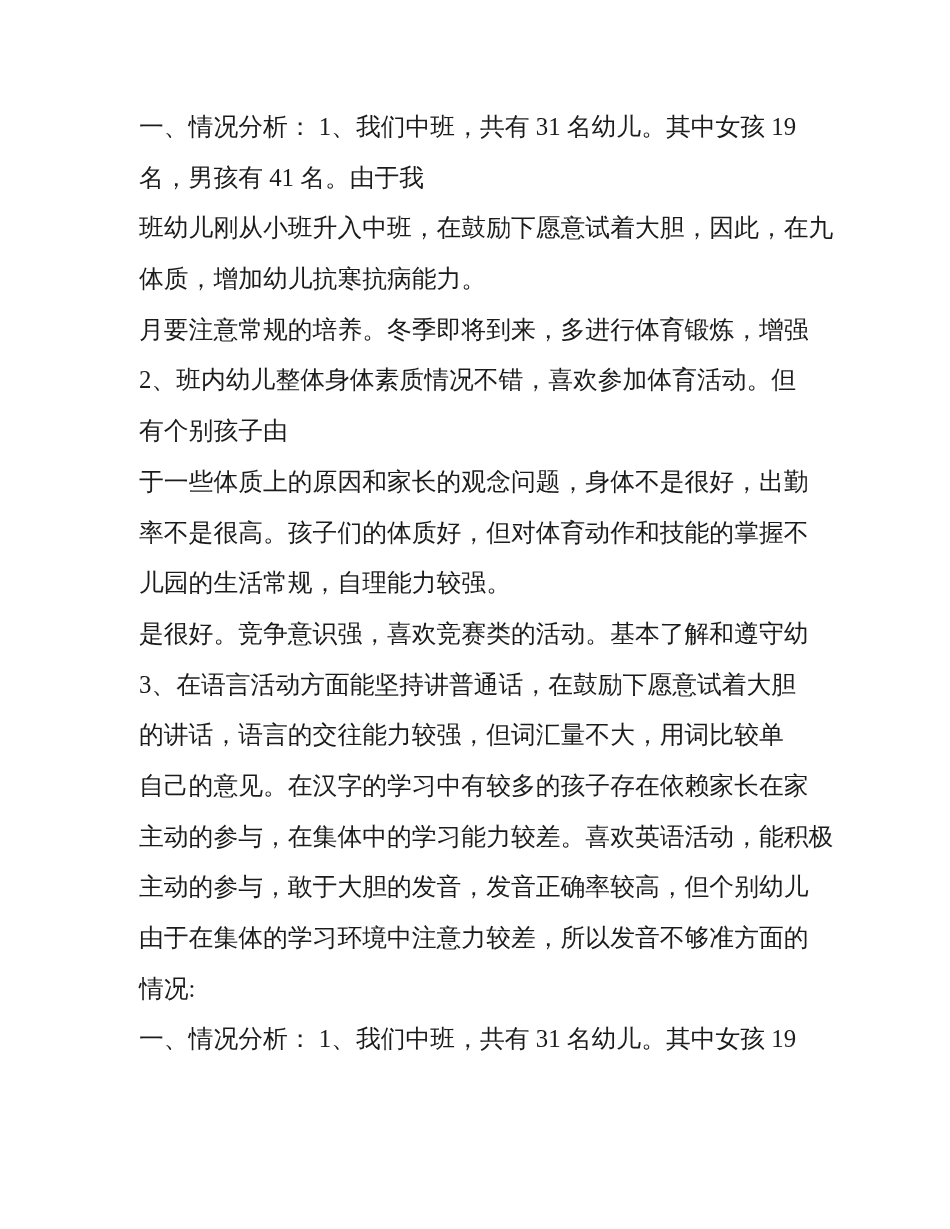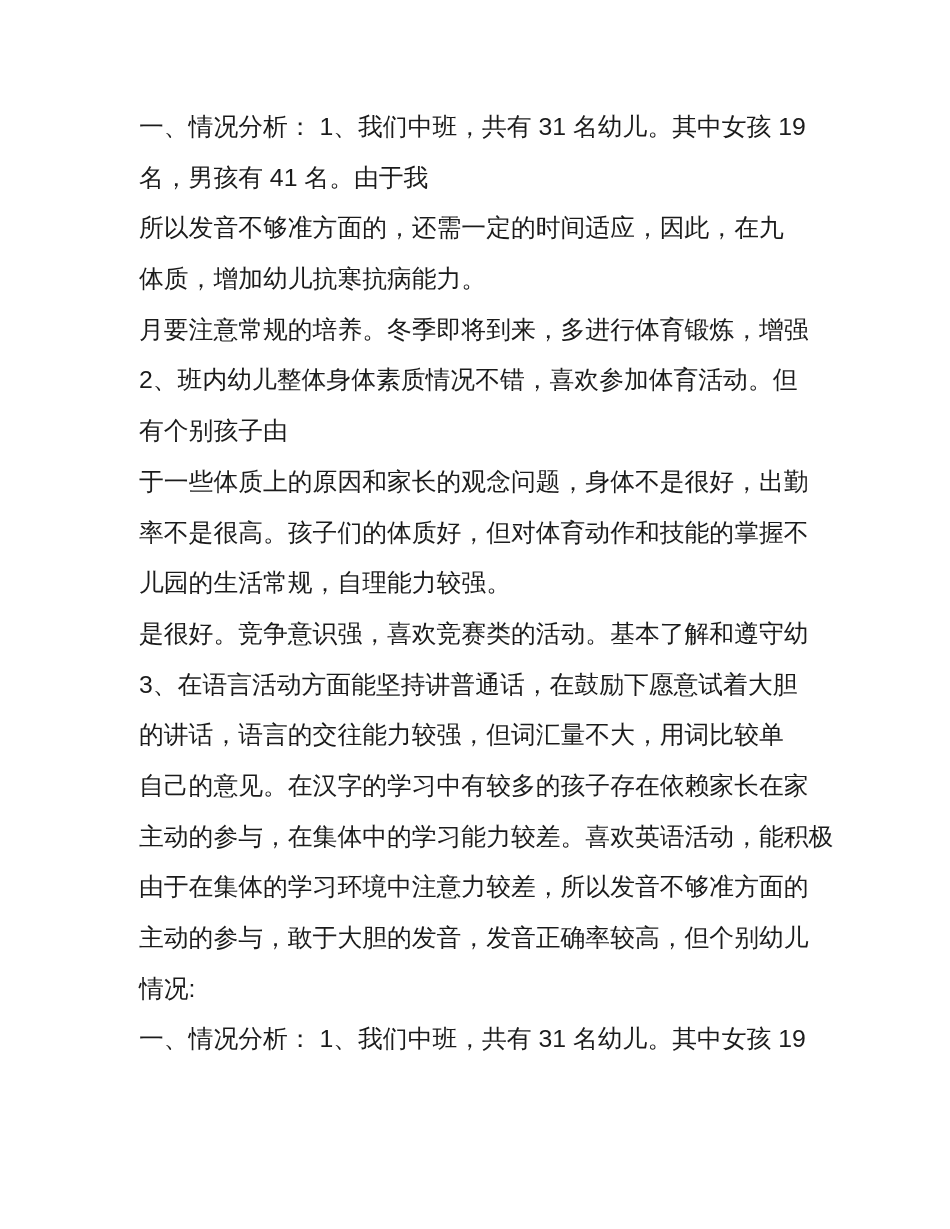--- a/index.html
+++ b/index.html
@@ -12,47 +12,47 @@
     height: 1229px;
     position: relative;
     overflow: hidden;
   }
   .doc-page {
     position: absolute;
     top: 102px;
     left: 139px;
     width: 690px;
     color: #1b1b1b;
-    font-family: Liberation Sans, sans-serif;
+    font-family: Liberation Serif, serif;
     font-size: 24.8px;
     line-height: 50.7px;
     text-align: left;
   }
   .line {
     height: 50.7px;
     white-space: nowrap;
     overflow: visible;
   }
 </style>
 </head>
 <body>
 
 <div class="doc-page">
   <div class="line">一、情况分析： 1、我们中班，共有 31 名幼儿。其中女孩 19</div>
   <div class="line">名，男孩有 41 名。由于我</div>
-  <div class="line">所以发音不够准方面的，还需一定的时间适应，因此，在九</div>
+  <div class="line">班幼儿刚从小班升入中班，在鼓励下愿意试着大胆，因此，在九</div>
   <div class="line">体质，增加幼儿抗寒抗病能力。</div>
   <div class="line">月要注意常规的培养。冬季即将到来，多进行体育锻炼，增强</div>
   <div class="line">2、班内幼儿整体身体素质情况不错，喜欢参加体育活动。但</div>
   <div class="line">有个别孩子由</div>
   <div class="line">于一些体质上的原因和家长的观念问题，身体不是很好，出勤</div>
   <div class="line">率不是很高。孩子们的体质好，但对体育动作和技能的掌握不</div>
   <div class="line">儿园的生活常规，自理能力较强。</div>
   <div class="line">是很好。竞争意识强，喜欢竞赛类的活动。基本了解和遵守幼</div>
   <div class="line">3、在语言活动方面能坚持讲普通话，在鼓励下愿意试着大胆</div>
   <div class="line">的讲话，语言的交往能力较强，但词汇量不大，用词比较单</div>
   <div class="line">自己的意见。在汉字的学习中有较多的孩子存在依赖家长在家</div>
   <div class="line">主动的参与，在集体中的学习能力较差。喜欢英语活动，能积极</div>
+  <div class="line">主动的参与，敢于大胆的发音，发音正确率较高，但个别幼儿</div>
   <div class="line">由于在集体的学习环境中注意力较差，所以发音不够准方面的</div>
-  <div class="line">主动的参与，敢于大胆的发音，发音正确率较高，但个别幼儿</div>
   <div class="line">情况:</div>
   <div class="line">一、情况分析： 1、我们中班，共有 31 名幼儿。其中女孩 19</div>
 </div>
 
 </body></html>

